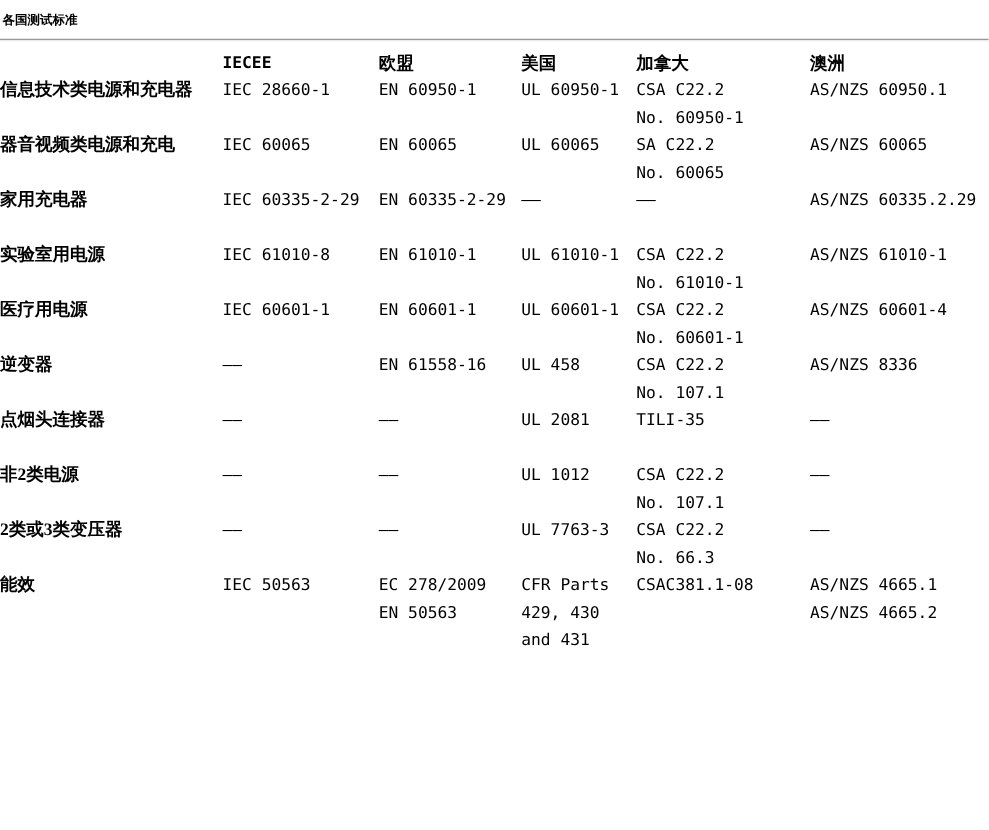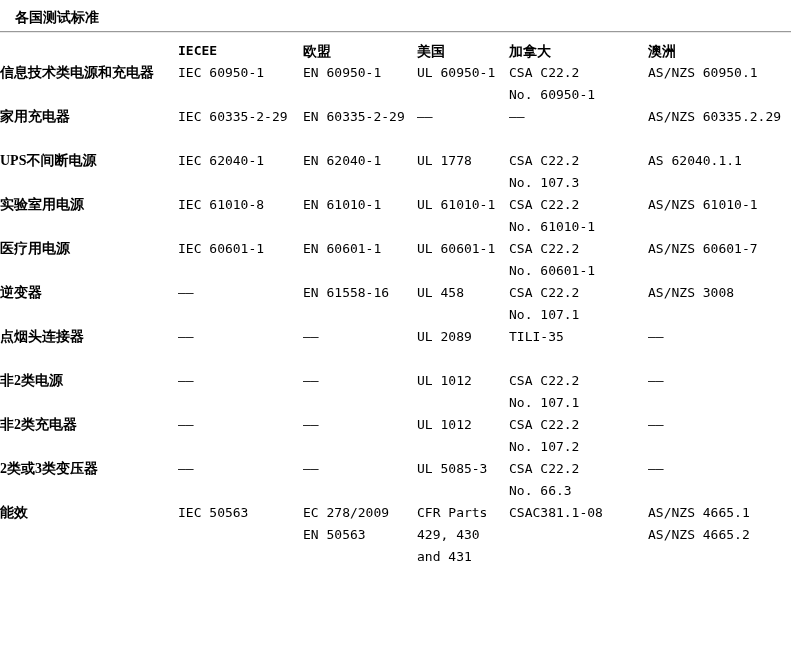--- a/index.html
+++ b/index.html
@@ -10,23 +10,23 @@
   }
   body {
     width: 791px;
     height: 664px;
     overflow: hidden;
     font-family: "DejaVu Sans", sans-serif;
   }
   .page-title {
     font-family: "DejaVu Sans", "Liberation Sans", sans-serif;
     font-weight: bold;
-    font-size: 14px;
+    font-size: 10px;
     line-height: 16px;
-    padding: 9px 0 0 15px;
+    padding: 9px 0 0 2px;
   }
   .rule {
     margin-top: 6px;
     height: 0;
     border-top: 1px solid #999999;
     border-bottom: 1px solid #e9e9e9;
   }
   table.standards {
     margin-top: 7px;
     width: 791px;
@@ -89,102 +89,93 @@
       <th class="latin-header">IECEE</th>
       <th class="cjk-header">欧盟</th>
       <th class="cjk-header">美国</th>
       <th class="cjk-header">加拿大</th>
       <th class="cjk-header">澳洲</th>
     </tr>
   </thead>
   <tbody>
     <tr>
       <td class="row-label">信息技术类电源和充电器</td>
-      <td class="code-cell">IEC 60950-1</td>
+      <td class="code-cell">IEC 28660-1</td>
       <td class="code-cell">EN 60950-1</td>
       <td class="code-cell">UL 60950-1</td>
       <td class="code-cell">CSA C22.2
 No. 60950-1</td>
       <td class="code-cell">AS/NZS 60950.1</td>
+    </tr>
+    <tr>
+      <td class="row-label">器音视频类电源和充电</td>
+      <td class="code-cell">IEC 60065</td>
+      <td class="code-cell">EN 60065</td>
+      <td class="code-cell">UL 60065</td>
+      <td class="code-cell">SA C22.2
+No. 60065</td>
+      <td class="code-cell">AS/NZS 60065</td>
     </tr>
     <tr>
       <td class="row-label">家用充电器</td>
       <td class="code-cell">IEC 60335-2-29</td>
       <td class="code-cell">EN 60335-2-29</td>
       <td class="code-cell">——</td>
       <td class="code-cell">——</td>
       <td class="code-cell">AS/NZS 60335.2.29</td>
-    </tr>
-    <tr>
-      <td class="row-label">UPS不间断电源</td>
-      <td class="code-cell">IEC 62040-1</td>
-      <td class="code-cell">EN 62040-1</td>
-      <td class="code-cell">UL 1778</td>
-      <td class="code-cell">CSA C22.2
-No. 107.3</td>
-      <td class="code-cell">AS 62040.1.1</td>
     </tr>
     <tr>
       <td class="row-label">实验室用电源</td>
       <td class="code-cell">IEC 61010-8</td>
       <td class="code-cell">EN 61010-1</td>
       <td class="code-cell">UL 61010-1</td>
       <td class="code-cell">CSA C22.2
 No. 61010-1</td>
       <td class="code-cell">AS/NZS 61010-1</td>
     </tr>
     <tr>
       <td class="row-label">医疗用电源</td>
       <td class="code-cell">IEC 60601-1</td>
       <td class="code-cell">EN 60601-1</td>
       <td class="code-cell">UL 60601-1</td>
       <td class="code-cell">CSA C22.2
 No. 60601-1</td>
-      <td class="code-cell">AS/NZS 60601-7</td>
+      <td class="code-cell">AS/NZS 60601-4</td>
     </tr>
     <tr>
       <td class="row-label">逆变器</td>
       <td class="code-cell">——</td>
       <td class="code-cell">EN 61558-16</td>
       <td class="code-cell">UL 458</td>
       <td class="code-cell">CSA C22.2
 No. 107.1</td>
-      <td class="code-cell">AS/NZS 3008</td>
+      <td class="code-cell">AS/NZS 8336</td>
     </tr>
     <tr>
       <td class="row-label">点烟头连接器</td>
       <td class="code-cell">——</td>
       <td class="code-cell">——</td>
-      <td class="code-cell">UL 2089</td>
+      <td class="code-cell">UL 2081</td>
       <td class="code-cell">TILI-35</td>
       <td class="code-cell">——</td>
     </tr>
     <tr>
       <td class="row-label">非2类电源</td>
       <td class="code-cell">——</td>
       <td class="code-cell">——</td>
       <td class="code-cell">UL 1012</td>
       <td class="code-cell">CSA C22.2
 No. 107.1</td>
       <td class="code-cell">——</td>
     </tr>
     <tr>
-      <td class="row-label">非2类充电器</td>
-      <td class="code-cell">——</td>
-      <td class="code-cell">——</td>
-      <td class="code-cell">UL 1012</td>
-      <td class="code-cell">CSA C22.2
-No. 107.2</td>
-      <td class="code-cell">——</td>
-    </tr>
-    <tr>
       <td class="row-label">2类或3类变压器</td>
       <td class="code-cell">——</td>
       <td class="code-cell">——</td>
-      <td class="code-cell">UL 5085-3</td>
+      <td class="code-cell">UL 7763-3</td>
       <td class="code-cell">CSA C22.2
 No. 66.3</td>
       <td class="code-cell">——</td>
     </tr>
     <tr class="lines-3">
       <td class="row-label">能效</td>
       <td class="code-cell">IEC 50563</td>
       <td class="code-cell">EC 278/2009
 EN 50563</td>
       <td class="code-cell">CFR Parts

